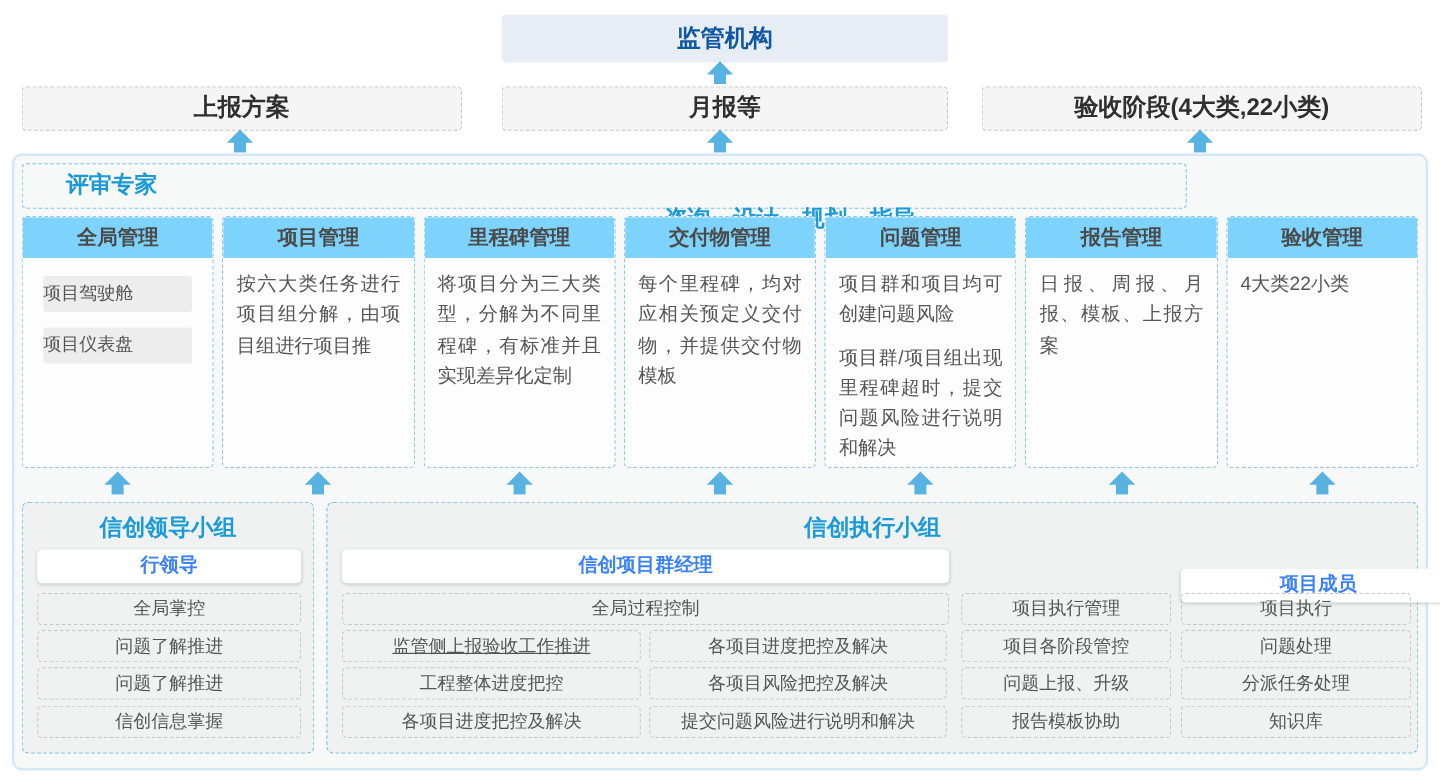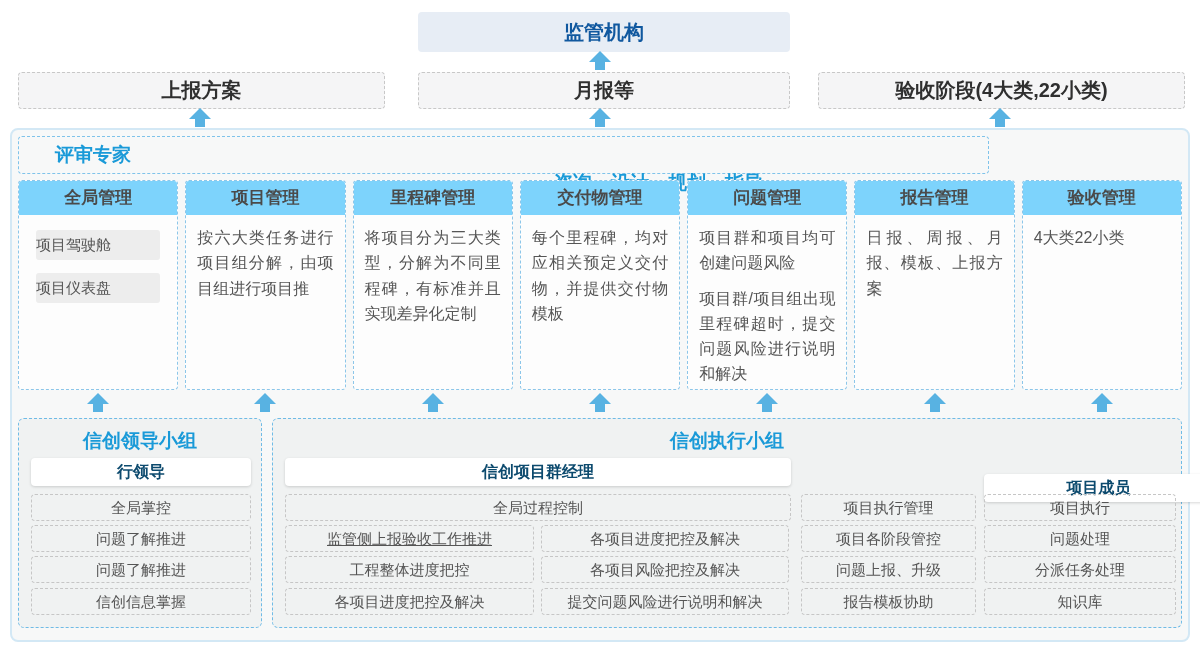--- a/index.html
+++ b/index.html
@@ -79,21 +79,21 @@
   }
   .group-title {
     position: absolute; top: 7px; left: 0; width: 100%; height: 30px;
     line-height: 30px; text-align: center;
     color: #1a9ad8; font-size: 19px; font-weight: bold;
   }
   .role-box {
     position: absolute; height: 28px; line-height: 28px;
     background: #ffffff; border-radius: 4px;
     box-shadow: 0 1px 3px rgba(0,0,0,0.16);
-    text-align: center; color: #0c4a6e; font-size: 16px; font-weight: bold;
+    text-align: center; color: #3b82f6; font-size: 16px; font-weight: bold;
   }
   .ditem {
     position: absolute; height: 27px; line-height: 25px;
     border: 1px dashed #c6c6c6; border-radius: 4px;
     text-align: center; color: #555; font-size: 15px; white-space: nowrap; overflow: hidden;
   }
 </style>
 </head>
 <body>
 

